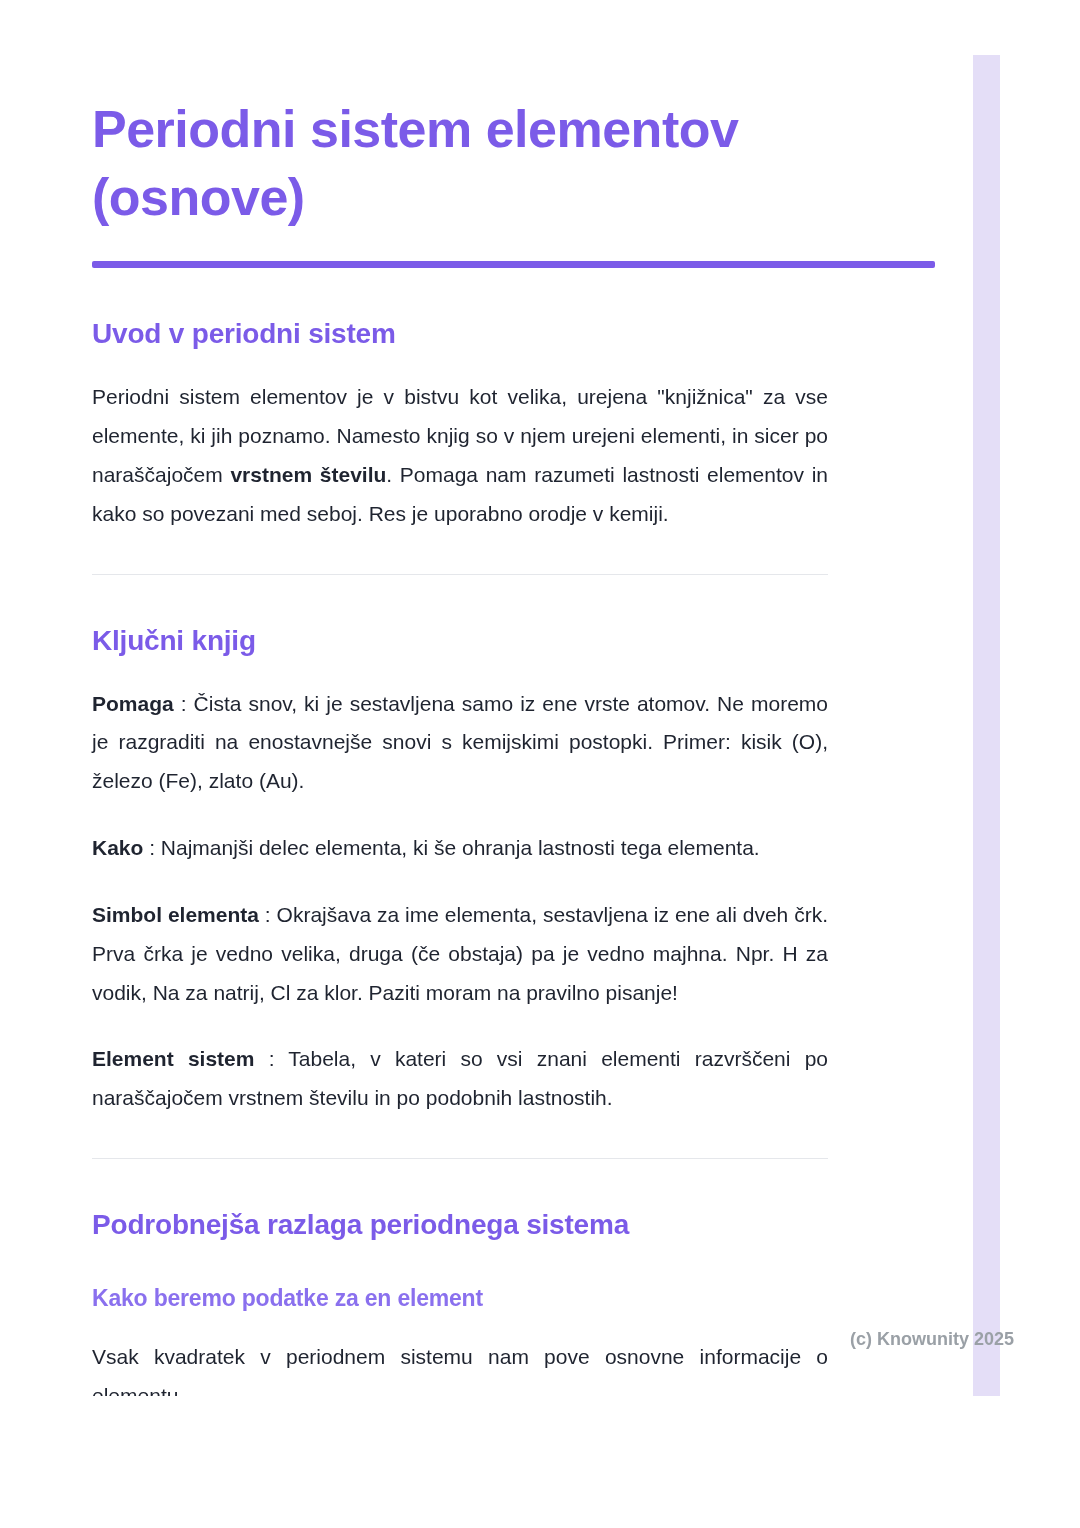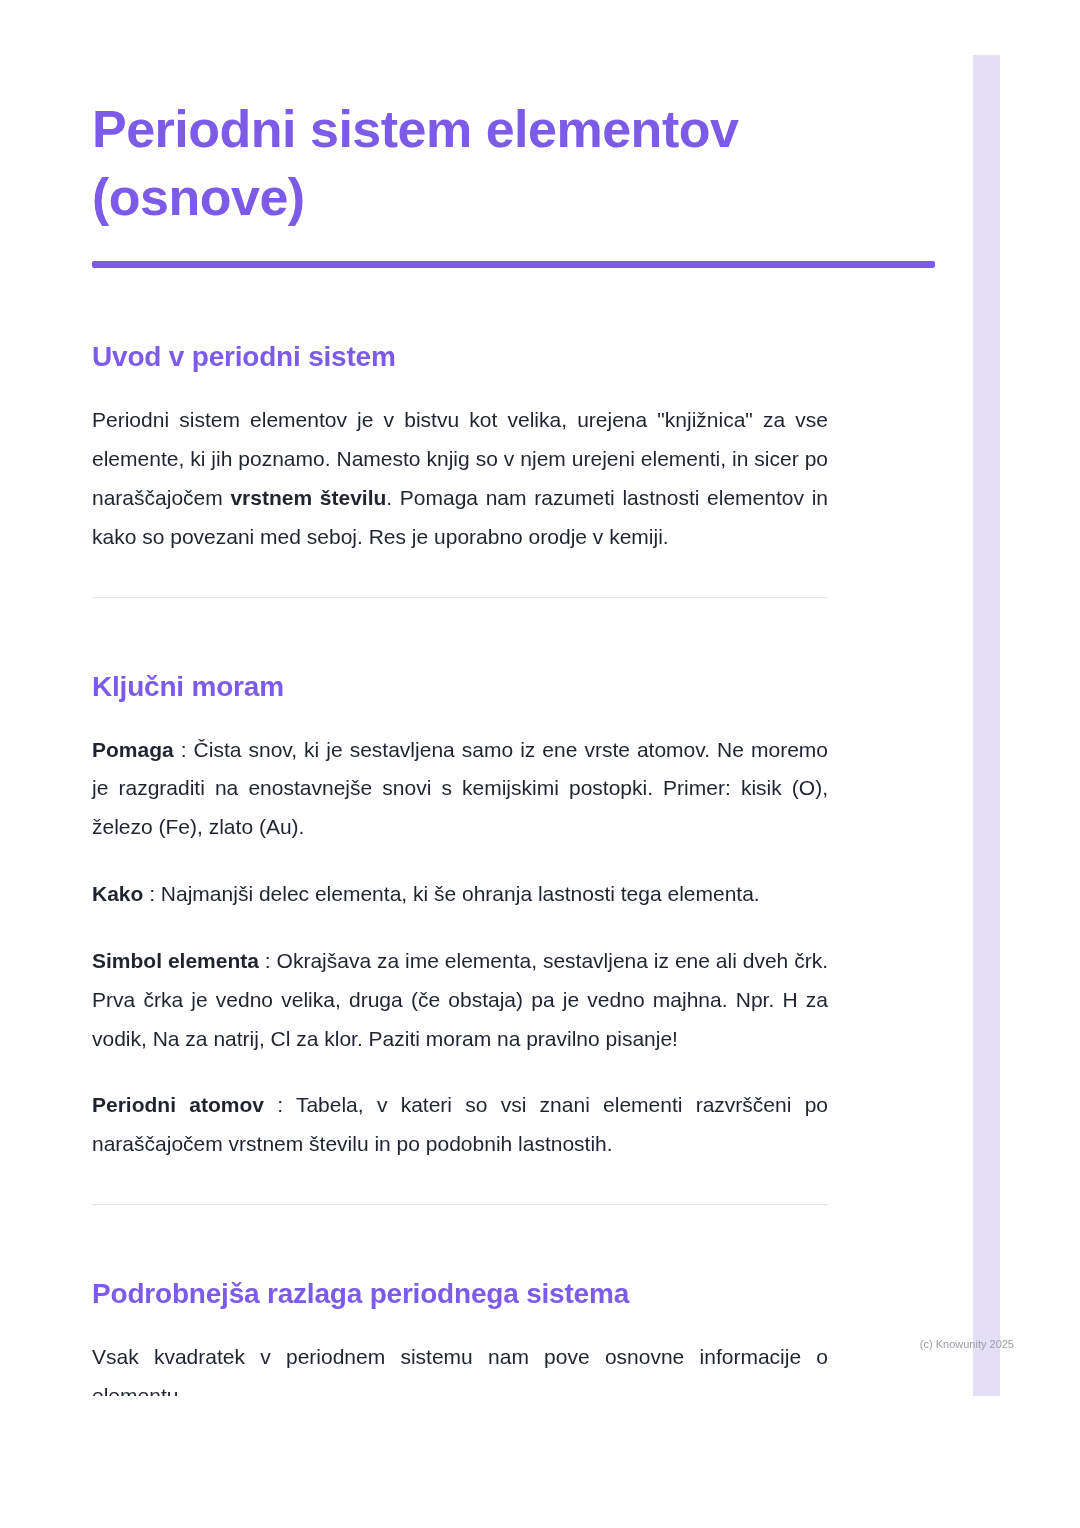--- a/index.html
+++ b/index.html
@@ -33,21 +33,21 @@
   .title-rule {
     width: 843px;
     height: 7px;
     background: var(--accent, #7b5be8);
     border-radius: 2px;
   }
   h2.section-heading {
     font-size: 28px;
     font-weight: 700;
     color: var(--accent, #7b5be8);
-    margin-top: 73px;
+    margin-top: 50px;
     margin-bottom: 28px;
     letter-spacing: -0.2px;
   }
   h3.sub-heading {
     font-size: 23px;
     font-weight: 700;
     color: var(--subheading, #8a70ee);
     margin-top: 44px;
     margin-bottom: 26px;
     letter-spacing: -0.2px;
@@ -77,53 +77,55 @@
     left: 973px;
     top: 55px;
     width: 27px;
     height: 1473px;
     background: var(--strip, #e4def7);
   }
   .footer-credit {
     position: absolute;
     right: 66px;
     bottom: 46px;
-    font-size: 11px;
+    font-size: 18px;
     color: var(--muted, #9aa0a6);
     z-index: 2;
+    font-weight: bold;
   }
 </style>
 </head>
 <body>
 
 <div class="page">
   <div class="side-strip"></div>
 
   <div class="content">
     <h1 class="doc-title">Periodni sistem elementov (osnove)</h1>
     <div class="title-rule"></div>
 
     <section>
       <h2 class="section-heading">Uvod v periodni sistem</h2>
       <p class="body-text"><span>Periodni sistem elementov je v bistvu kot velika, urejena "knjižnica" za vse elemente, ki jih poznamo. Namesto knjig so v njem urejeni elementi, in sicer po naraščajočem </span><span style="font-weight: 700;">vrstnem številu</span><span>. Pomaga nam razumeti lastnosti elementov in kako so povezani med seboj. Res je uporabno orodje v kemiji.</span></p>
     </section>
 
     <hr class="section-divider">
 
     <section>
-      <h2 class="section-heading">Ključni moram</h2>
+      <h2 class="section-heading">Ključni knjig</h2>
       <p class="body-text"><span style="font-weight: 700;">Pomaga</span><span> : Čista snov, ki je sestavljena samo iz ene vrste atomov. Ne moremo je razgraditi na enostavnejše snovi s kemijskimi postopki. Primer: kisik (O), železo (Fe), zlato (Au).</span></p>
       <p class="body-text"><span style="font-weight: 700;">Kako</span><span> : Najmanjši delec elementa, ki še ohranja lastnosti tega elementa.</span></p>
       <p class="body-text"><span style="font-weight: 700;">Simbol elementa</span><span> : Okrajšava za ime elementa, sestavljena iz ene ali dveh črk. Prva črka je vedno velika, druga (če obstaja) pa je vedno majhna. Npr. H za vodik, Na za natrij, Cl za klor. </span><span style="">Paziti moram na pravilno pisanje!</span></p>
-      <p class="body-text"><span style="font-weight: 700;">Periodni atomov</span><span> : Tabela, v kateri so vsi znani elementi razvrščeni po naraščajočem vrstnem številu in po podobnih lastnostih.</span></p>
+      <p class="body-text"><span style="font-weight: 700;">Element sistem</span><span> : Tabela, v kateri so vsi znani elementi razvrščeni po naraščajočem vrstnem številu in po podobnih lastnostih.</span></p>
     </section>
 
     <hr class="section-divider">
 
     <section>
       <h2 class="section-heading">Podrobnejša razlaga periodnega sistema</h2>
+      <h3 class="sub-heading">Kako beremo podatke za en element</h3>
       <p class="body-text"><span>Vsak kvadratek v periodnem sistemu nam pove osnovne informacije o elementu.</span></p>
       <p class="tick-line">`</p>
     </section>
   </div>
 
   <div class="footer-credit">(c) Knowunity 2025</div>
 </div>
 
 </body></html>

